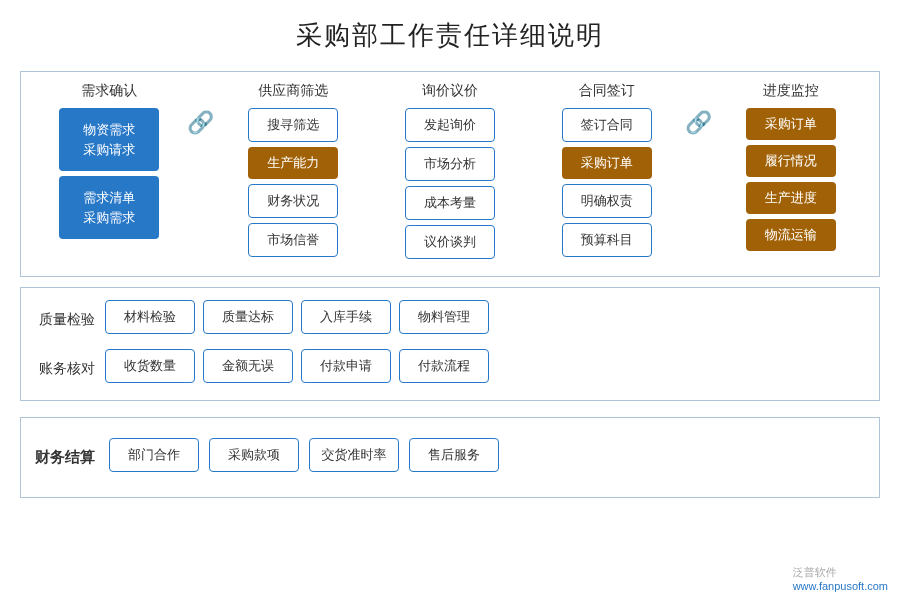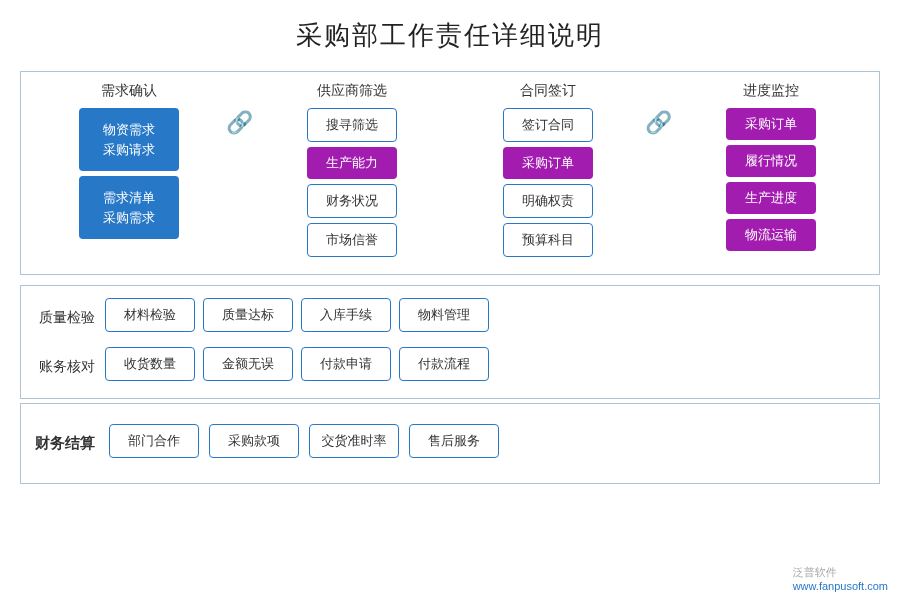--- a/index.html
+++ b/index.html
@@ -44,21 +44,21 @@
       flex: 1;
     }
     .col-header {
       font-size: 14px;
       color: #333;
       margin-bottom: 8px;
       text-align: center;
       white-space: nowrap;
     }
     .blue-btn {
-      background: #a21caf;
+      background: #a16207;
       color: #fff;
       border: none;
       border-radius: 4px;
       padding: 7px 0;
       width: 90px;
       text-align: center;
       font-size: 13px;
       margin-bottom: 5px;
       cursor: pointer;
       display: block;
@@ -79,21 +79,21 @@
     .col-buttons {
       display: flex;
       flex-direction: column;
       align-items: center;
       gap: 0;
     }
     
     .mid-section {
       border: 1px solid #b0c4d8;
       padding: 12px 14px;
-      margin-bottom: 4px;
+      margin-bottom: 16px;
       background: #fff;
     }
     .mid-row {
       display: flex;
       align-items: center;
       gap: 10px;
     }
     .mid-label {
       font-size: 14px;
       color: #333;
@@ -183,20 +183,29 @@
       <div class="col-group">
         <div class="col-header">供应商筛选</div>
         <div class="col-buttons">
           <button class="outline-btn">搜寻筛选</button>
           <button class="blue-btn">生产能力</button>
           <button class="outline-btn">财务状况</button>
           <button class="outline-btn">市场信誉</button>
         </div>
       </div>
 
+      <div class="col-group">
+        <div class="col-header">询价议价</div>
+        <div class="col-buttons">
+          <button class="outline-btn">发起询价</button>
+          <button class="outline-btn">市场分析</button>
+          <button class="outline-btn">成本考量</button>
+          <button class="outline-btn">议价谈判</button>
+        </div>
+      </div>
 
       <div class="col-group">
         <div class="col-header">合同签订</div>
         <div class="col-buttons">
           <button class="outline-btn">签订合同</button>
           <button class="blue-btn">采购订单</button>
           <button class="outline-btn">明确权责</button>
           <button class="outline-btn">预算科目</button>
         </div>
       </div>

